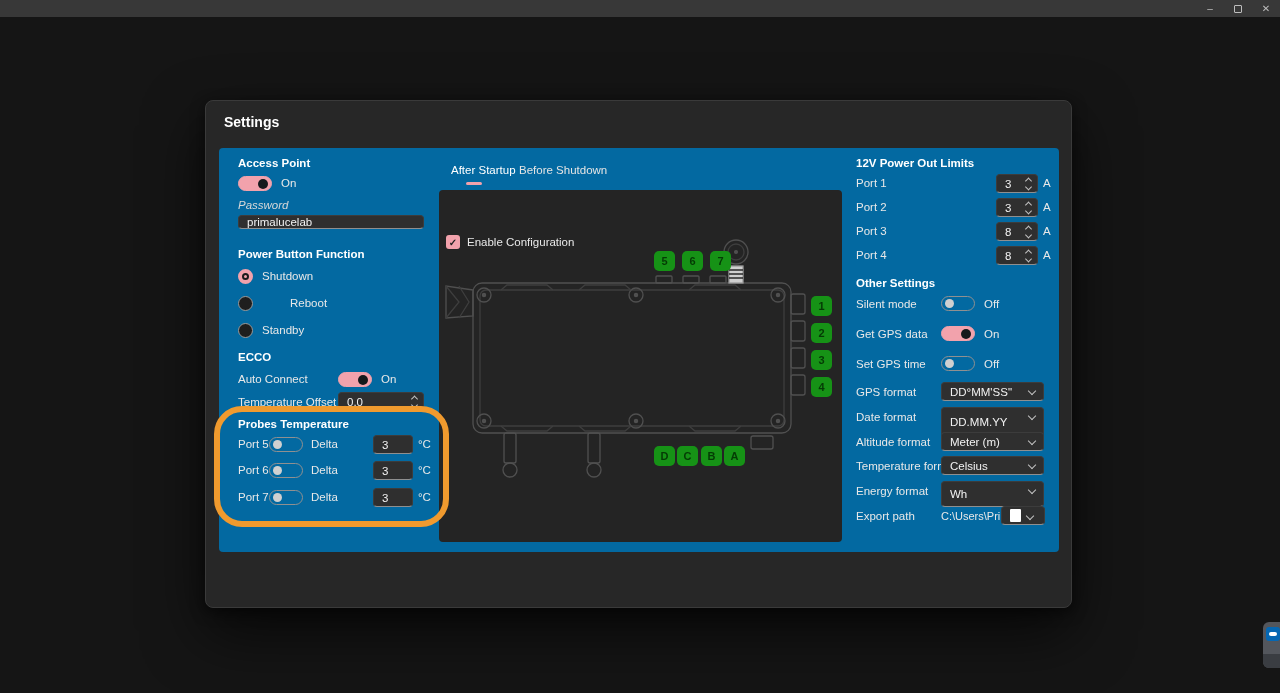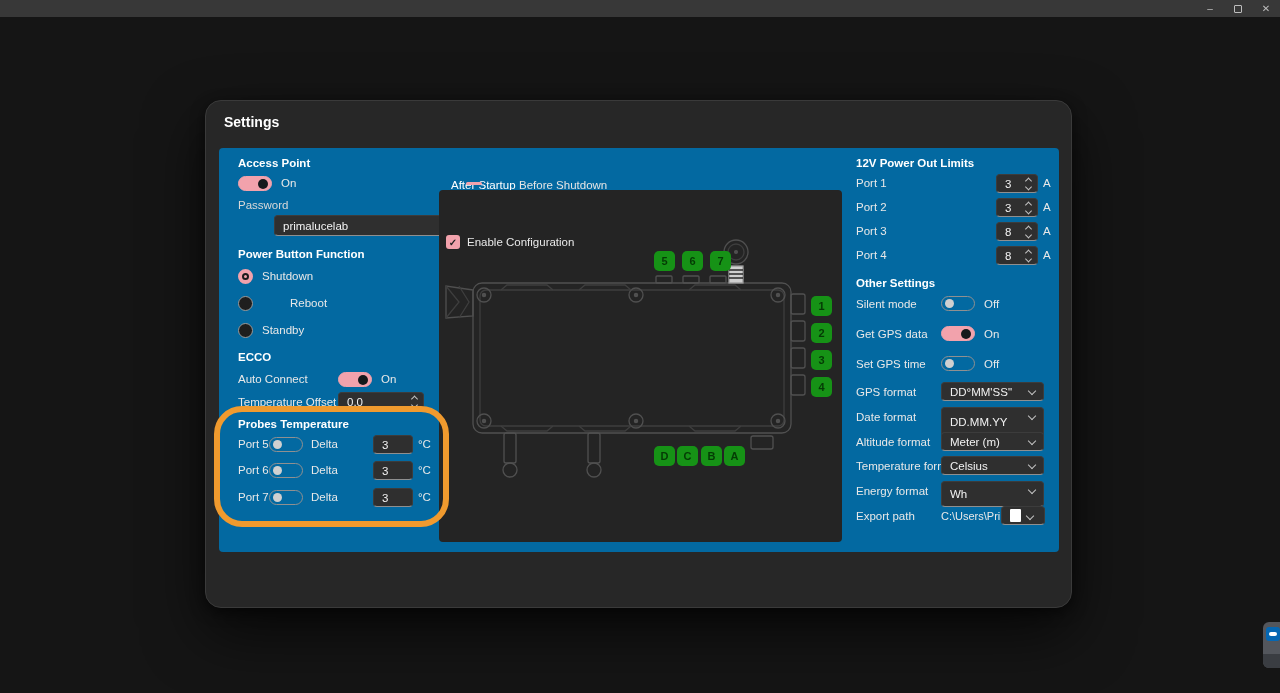--- a/index.html
+++ b/index.html
@@ -12,21 +12,21 @@
   }
   
   .titlebar { position:absolute; left:0; top:0; width:1280px; height:17px; background:#383838; }
   .wincontrols { position:absolute; right:8px; top:0; height:17px; display:flex; align-items:center; gap:18px; }
   .winbtn { color:#bdbdbd; font-size:10px; line-height:17px; width:12px; text-align:center; cursor:default; }
   .winbtn.maxbox { width:8px; height:8px; border:1px solid #bdbdbd; border-radius:1px; }
 
   
   .dialog {
     position:absolute; left:205px; top:100px; width:867px; height:508px;
-    background:#272727; border:1px solid #3a3a3a; border-radius:16px;
+    background:#272727; border:1px solid #3a3a3a; border-radius:8px;
     box-shadow:0 24px 60px rgba(0,0,0,.65), 0 4px 14px rgba(0,0,0,.5);
   }
   .dlg-title { position:absolute; left:18px; top:13px; font-size:14px; font-weight:bold; color:#fff; }
   .content {
     position:absolute; left:13px; top:47px; width:840px; height:404px;
     background:#0369a1; border-radius:4px;
   }
   .close-btn {
     position:absolute; left:438px; top:471px; width:414px; height:22px;
     background:#2e2e2e; border:1px solid #404040; border-radius:4px;
@@ -69,21 +69,21 @@
   .combo-chev { position:absolute; right:8px; top:5px; }
   .greenbtn {
     position:absolute; width:21px; height:20px; background:#169216; border-radius:5px;
     color:#053b05; font-size:11px; font-weight:bold; display:flex; align-items:center; justify-content:center;
     cursor:default;
   }
   .checkbox {
     position:absolute; width:14px; height:14px; background:#f2a2ac; border-radius:3px;
     color:#1e1e1e; font-size:10px; font-weight:bold; display:flex; align-items:center; justify-content:center;
   }
-  .tab { position:absolute; font-size:11.5px; color:#e4e4e4; cursor:default;margin-top:15px; }
+  .tab { position:absolute; font-size:11.5px; color:#e4e4e4; cursor:default; }
   .tab.active { color:#ffffff; }
   .tab-underline { position:absolute; width:16px; height:3px; border-radius:2px; background:#f2a2ac; }
   .diagram-panel { position:absolute; left:220px; top:42px; width:403px; height:352px; background:#242424; border-radius:4px; }
 
   
   .annotation {
     position:absolute; left:214px; top:406px; width:235px; height:121px;
     border:6px solid #f09a2e; border-radius:28px; z-index:50; pointer-events:none;
   }
 
@@ -115,22 +115,22 @@
   <div class="dialog">
     <div class="dlg-title">Settings</div>
 
     <div class="content">
 
       <div class="h" style="left:19px; top:9px;">Access Point</div>
       <div class="toggle on" style="left:19px; top:28px;">
           <span class="knob"></span>
         </div>
       <div class="lbl" style="left:62px; top:29px;">On</div>
-      <div class="lbl" style="left:19px; top:51px; color:#d8d8d8;">Password</div>
-      <div class="textbox" style="left:19px; top:67px; width:186px; height:21px;margin-left:36px;">primalucelab</div>
+      <div class="lbl" style="left:19px; top:51px; color:#d8d8d8;font-style:italic;">Password</div>
+      <div class="textbox" style="left:19px; top:67px; width:186px; height:14px;">primalucelab</div>
 
       <div class="h" style="left:19px; top:100px;">Power Button Function</div>
       <div class="radio sel" style="left:19px; top:121px;"></div>
       <div class="lbl" style="left:43px; top:122px;">Shutdown</div>
       <div class="radio" style="left:19px; top:148px;"></div>
       <div class="lbl" style="left:43px; top:149px;margin-left:28px;">Reboot</div>
       <div class="radio" style="left:19px; top:175px;"></div>
       <div class="lbl" style="left:43px; top:176px;">Standby</div>
 
       <div class="h" style="left:19px; top:203px;">ECCO</div>

